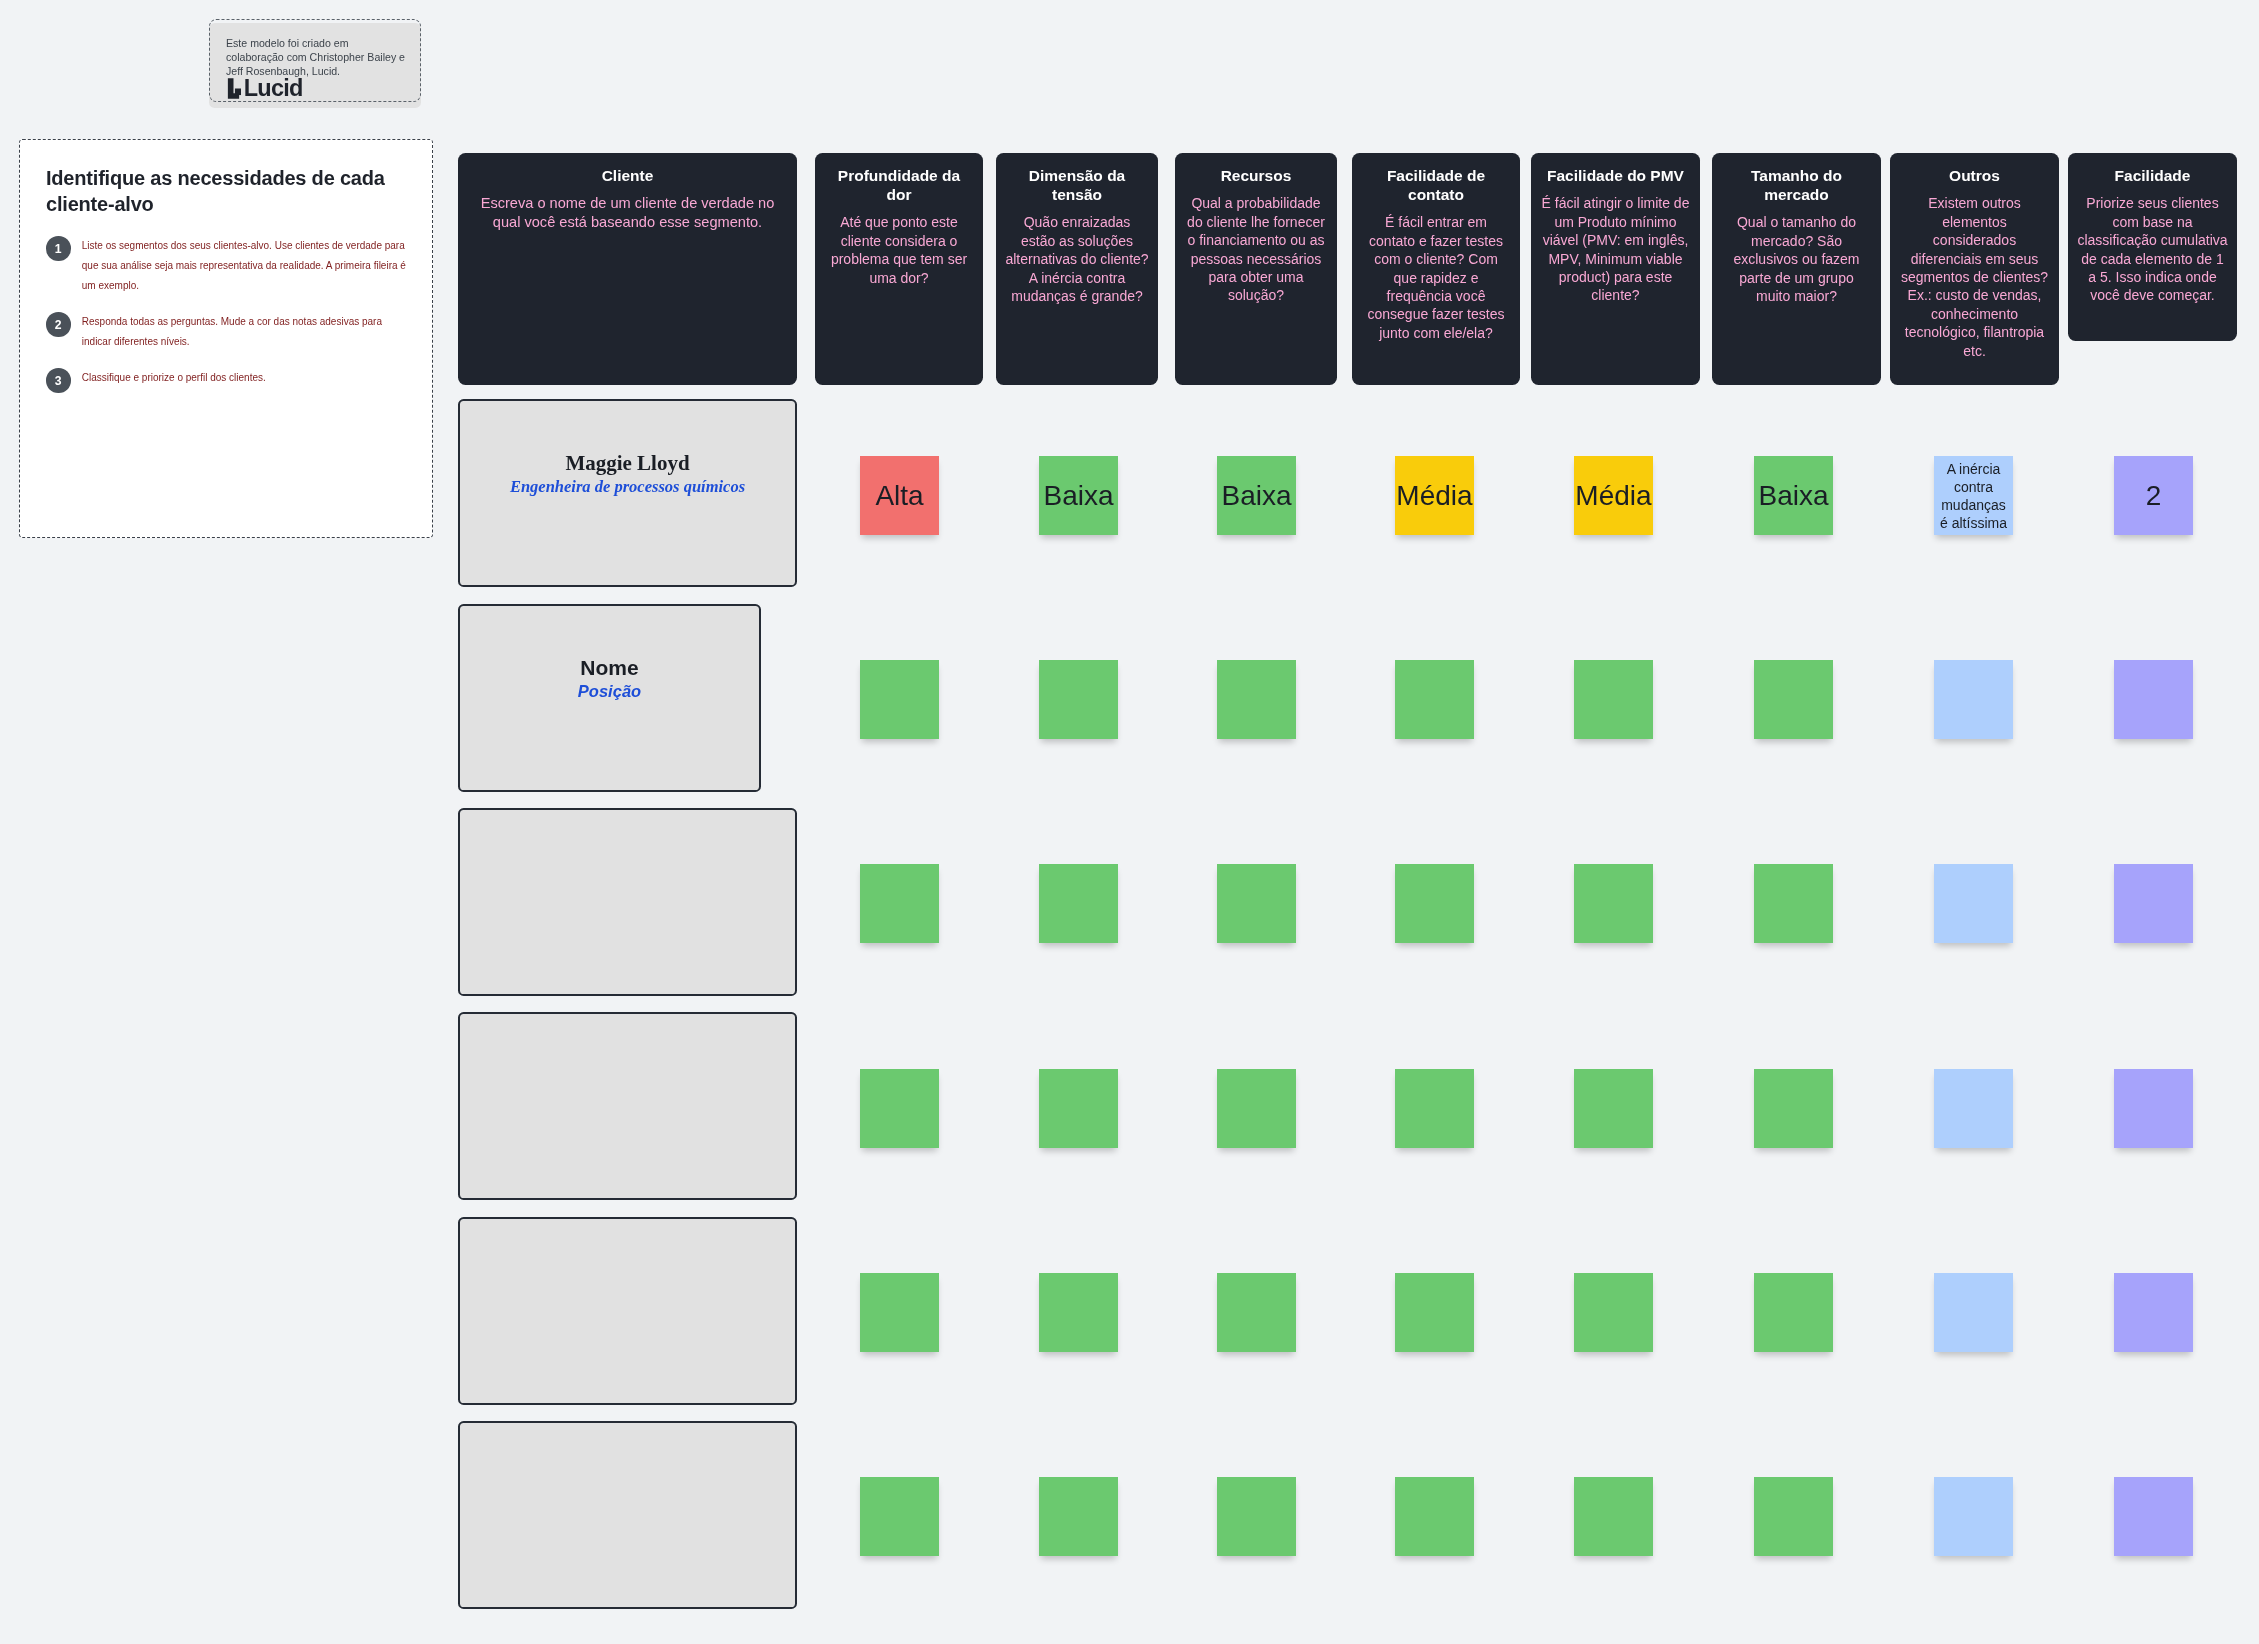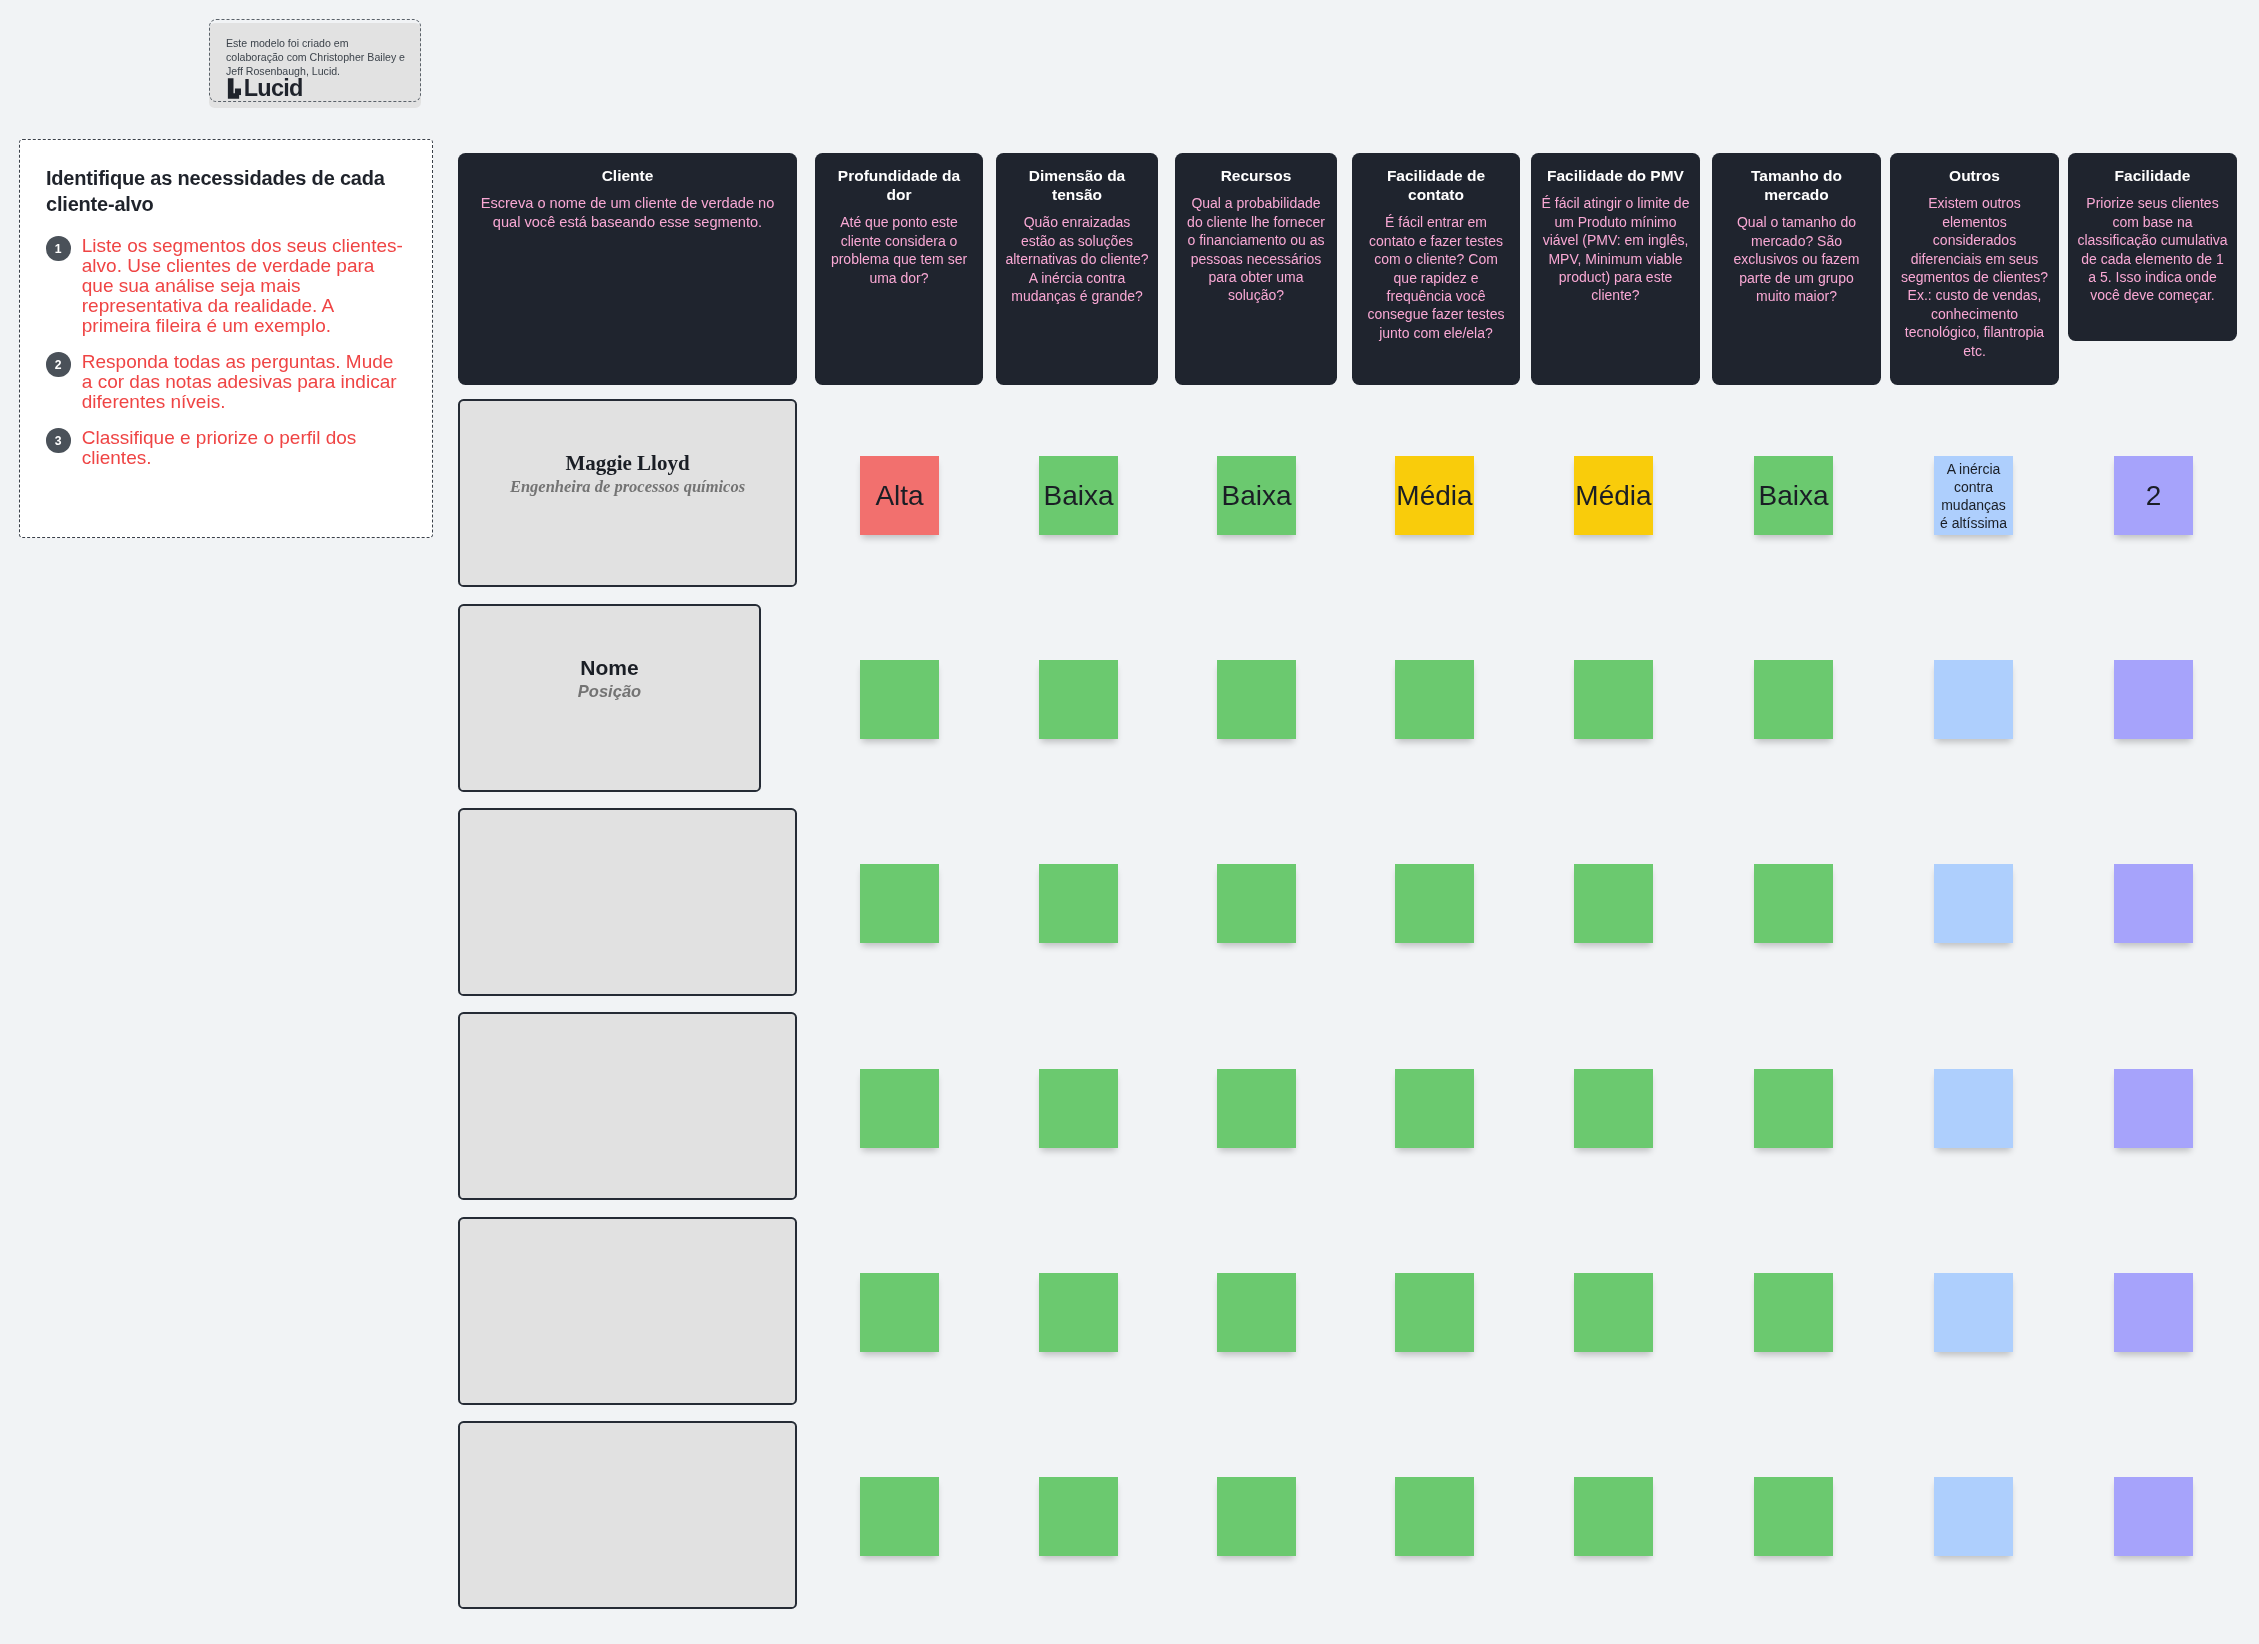--- a/index.html
+++ b/index.html
@@ -90,23 +90,23 @@
     color: #FFFFFF;
     font-size: 12.2px;
     font-weight: bold;
     display: flex;
     align-items: center;
     justify-content: center;
     margin-right: 11.3px;
     margin-top: 0.9px;
   }
   .step-text {
-    font-size: 19px;
+    font-size: 10px;
     line-height: 20px;
-    color: #ef4444;
+    color: #7f1d1d;
   }
 
   
   .hdr {
     position: absolute;
     background: #1F242E;
     border-radius: 7.5px;
     box-sizing: border-box;
     overflow: hidden;
     padding: 13px 9.4px 9.4px 9.4px;
@@ -145,21 +145,21 @@
     font-size: 21px;
     font-weight: bold;
     color: #1A1E25;
     line-height: 26px;
     text-align: center;
   }
   .client-role {
     font-size: 16.5px;
     font-style: italic;
     font-weight: bold;
-    color: #737373;
+    color: #1d4ed8;
     line-height: 21.7px;
     text-align: center;
     max-width: 282px;
   }
 
   
   .note {
     position: absolute;
     box-sizing: border-box;
     display: flex;

